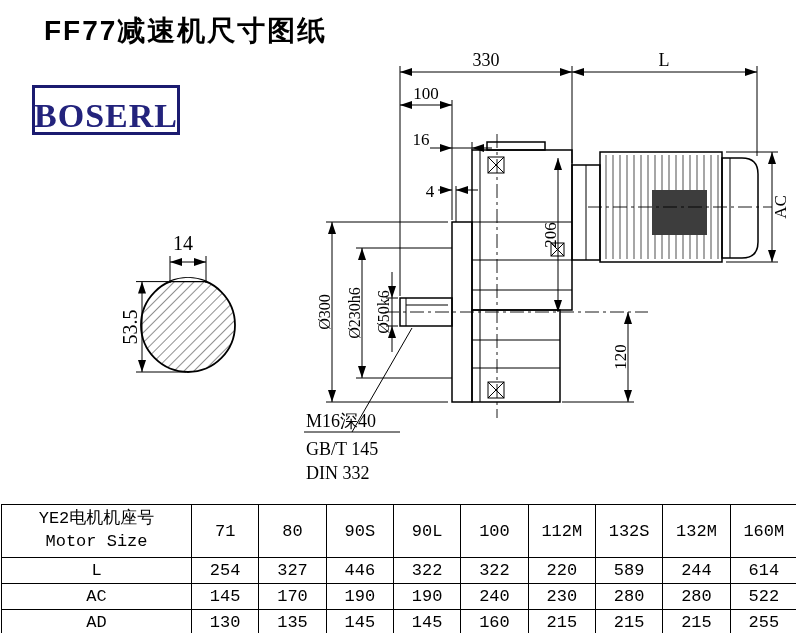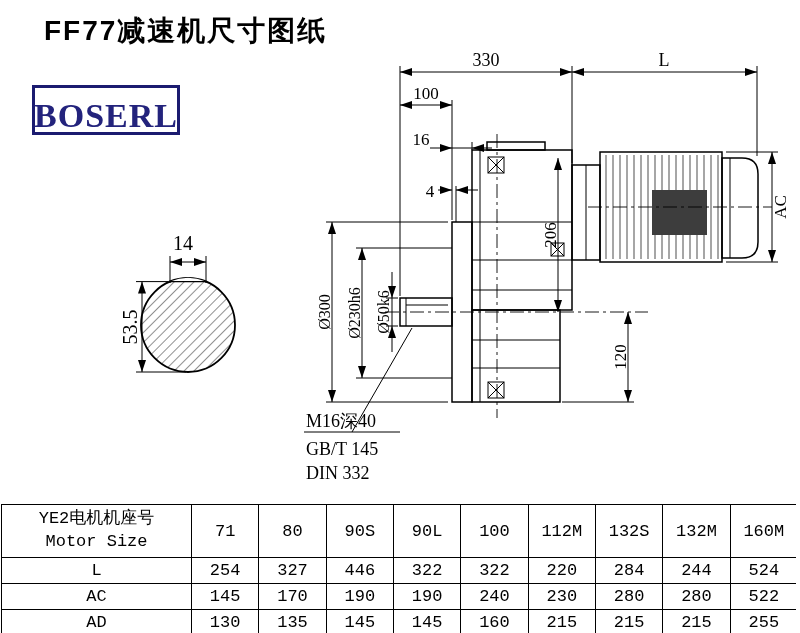--- a/index.html
+++ b/index.html
@@ -196,23 +196,23 @@
         <th>160M</th>
       </tr>
       <tr>
         <th>L</th>
         <td>254</td>
         <td>327</td>
         <td>446</td>
         <td>322</td>
         <td>322</td>
         <td>220</td>
-        <td>284</td>
+        <td>589</td>
         <td>244</td>
-        <td>524</td>
+        <td>614</td>
       </tr>
       <tr>
         <th>AC</th>
         <td>145</td>
         <td>170</td>
         <td>190</td>
         <td>190</td>
         <td>240</td>
         <td>230</td>
         <td>280</td>

